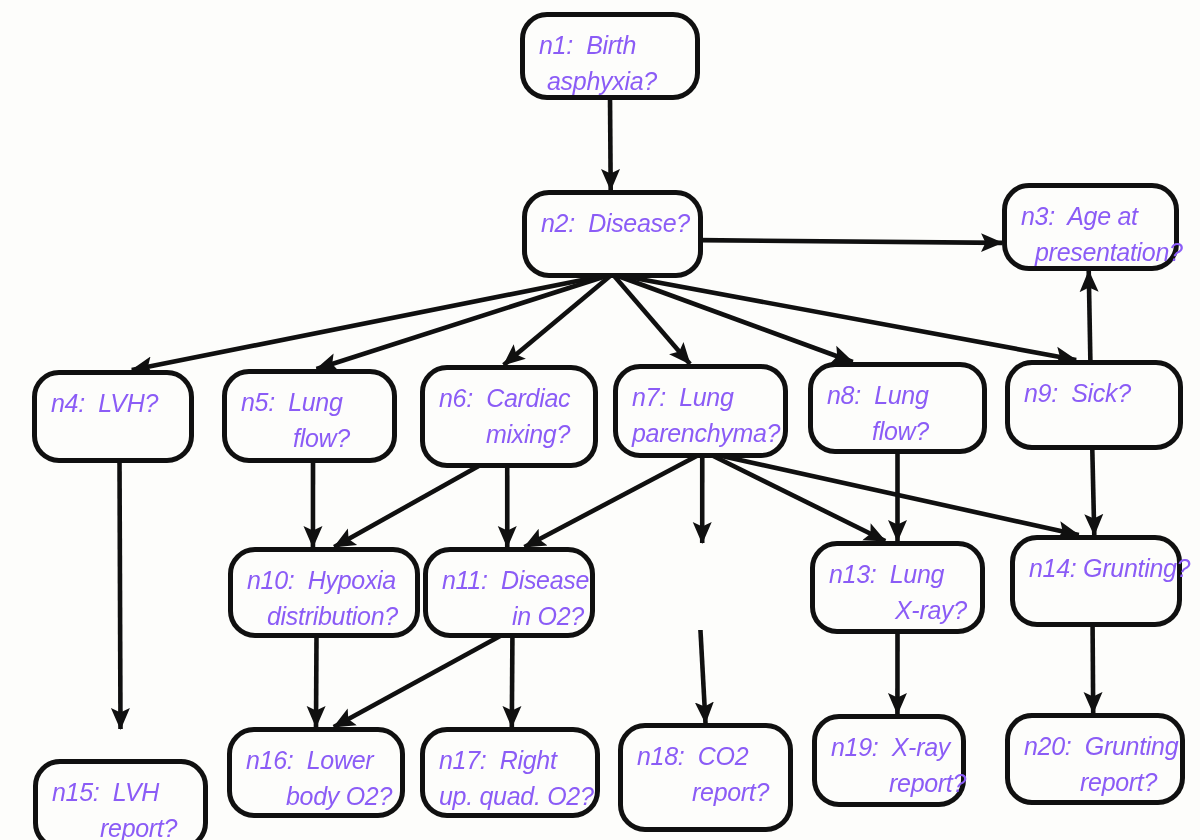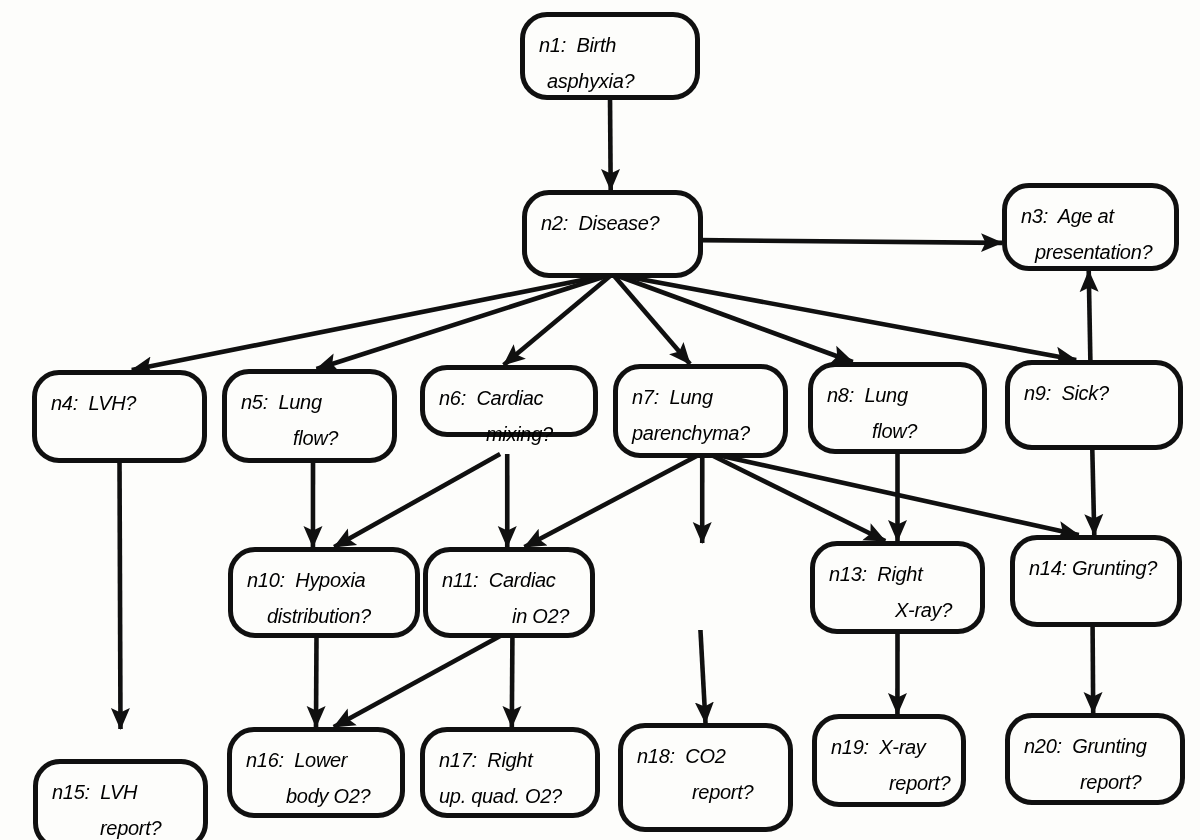--- a/index.html
+++ b/index.html
@@ -10,23 +10,23 @@
   }
   #canvas{position:relative;width:1200px;height:840px;}
   #edges{position:absolute;left:0;top:0;}
   .node{
     position:absolute;
     box-sizing:border-box;
     background:#fdfdfb;
     border:5px solid #101010;
     border-radius:27px;
     padding:10px 0 0 14px;
-    color:#000000;
+    color:#8b5cf6;
     font-style:italic;
-    font-size:20px;
+    font-size:25px;
     line-height:36px;
     letter-spacing:-0.3px;
   }
   .nline{white-space:pre;}
 </style>
 </head>
 <body>
 
 <div id="canvas">
   <svg id="edges" width="1200" height="840" viewBox="0 0 1200 840">
@@ -65,52 +65,52 @@
       <div class="nline">n1:  Birth</div>
       <div class="nline" style="margin-left: 8px;">asphyxia?</div>
     </div>
     <div class="node" style="left: 522px; top: 190px; width: 181px; height: 88px;">
       <div class="nline">n2:  Disease?</div>
     </div>
     <div class="node" style="left: 1002px; top: 183px; width: 177px; height: 88px;">
       <div class="nline">n3:  Age at</div>
       <div class="nline" style="margin-left: 14px;">presentation?</div>
     </div>
-    <div class="node" style="left: 32px; top: 370px; width: 175px; height: 93px;">
+    <div class="node" style="left: 32px; top: 370px; width: 162px; height: 93px;">
       <div class="nline">n4:  LVH?</div>
     </div>
     <div class="node" style="left: 222px; top: 369px; width: 175px; height: 94px;">
       <div class="nline">n5:  Lung</div>
       <div class="nline" style="margin-left: 52px;">flow?</div>
     </div>
-    <div class="node" style="left: 420px; top: 365px; width: 178px; height: 72px;">
+    <div class="node" style="left: 420px; top: 365px; width: 178px; height: 103px;">
       <div class="nline">n6:  Cardiac</div>
       <div class="nline" style="margin-left: 47px;">mixing?</div>
     </div>
     <div class="node" style="left: 613px; top: 364px; width: 175px; height: 94px;">
       <div class="nline">n7:  Lung</div>
       <div class="nline">parenchyma?</div>
     </div>
     <div class="node" style="left: 808px; top: 362px; width: 179px; height: 92px;">
       <div class="nline">n8:  Lung</div>
       <div class="nline" style="margin-left: 45px;">flow?</div>
     </div>
     <div class="node" style="left: 1005px; top: 360px; width: 178px; height: 90px;">
       <div class="nline">n9:  Sick?</div>
     </div>
     <div class="node" style="left: 228px; top: 547px; width: 192px; height: 91px;">
       <div class="nline">n10:  Hypoxia</div>
       <div class="nline" style="margin-left: 20px;">distribution?</div>
     </div>
     <div class="node" style="left: 423px; top: 547px; width: 172px; height: 91px;">
-      <div class="nline">n11:  Cardiac</div>
+      <div class="nline">n11:  Disease</div>
       <div class="nline" style="margin-left: 70px;">in O2?</div>
     </div>
     <div class="node" style="left: 810px; top: 541px; width: 175px; height: 93px;">
-      <div class="nline">n13:  Right</div>
+      <div class="nline">n13:  Lung</div>
       <div class="nline" style="margin-left: 66px;">X-ray?</div>
     </div>
     <div class="node" style="left: 1010px; top: 535px; width: 172px; height: 92px;">
       <div class="nline">n14: Grunting?</div>
     </div>
     <div class="node" style="left: 33px; top: 729px; width: 175px; height: 91px; margin-top: 30px;">
       <div class="nline">n15:  LVH</div>
       <div class="nline" style="margin-left: 48px;">report?</div>
     </div>
     <div class="node" style="left: 227px; top: 727px; width: 178px; height: 91px;">

